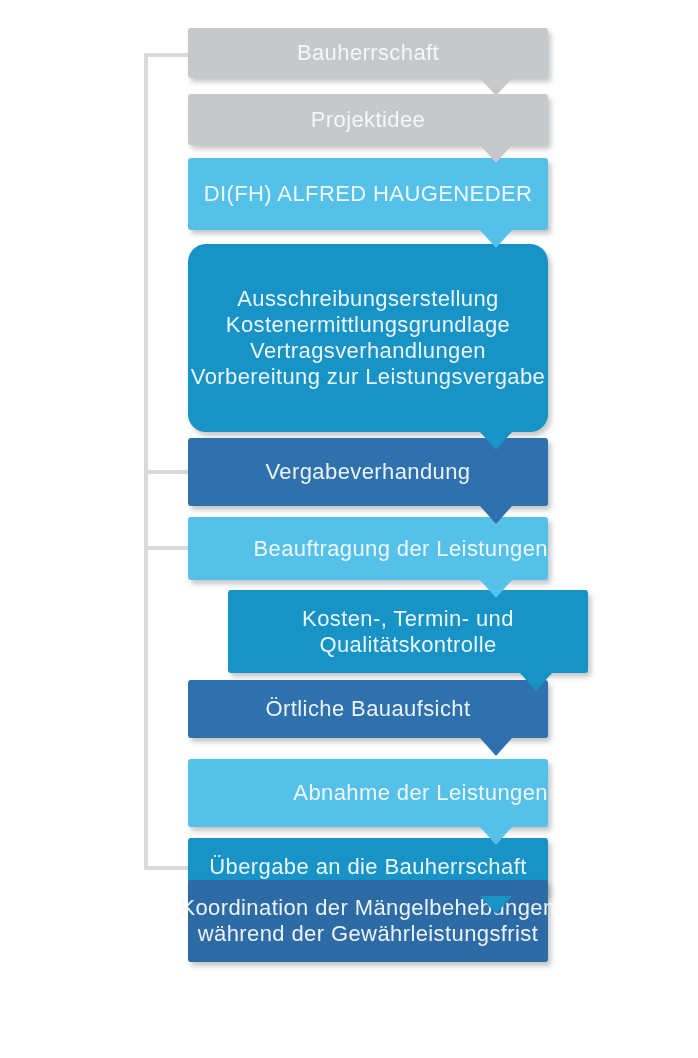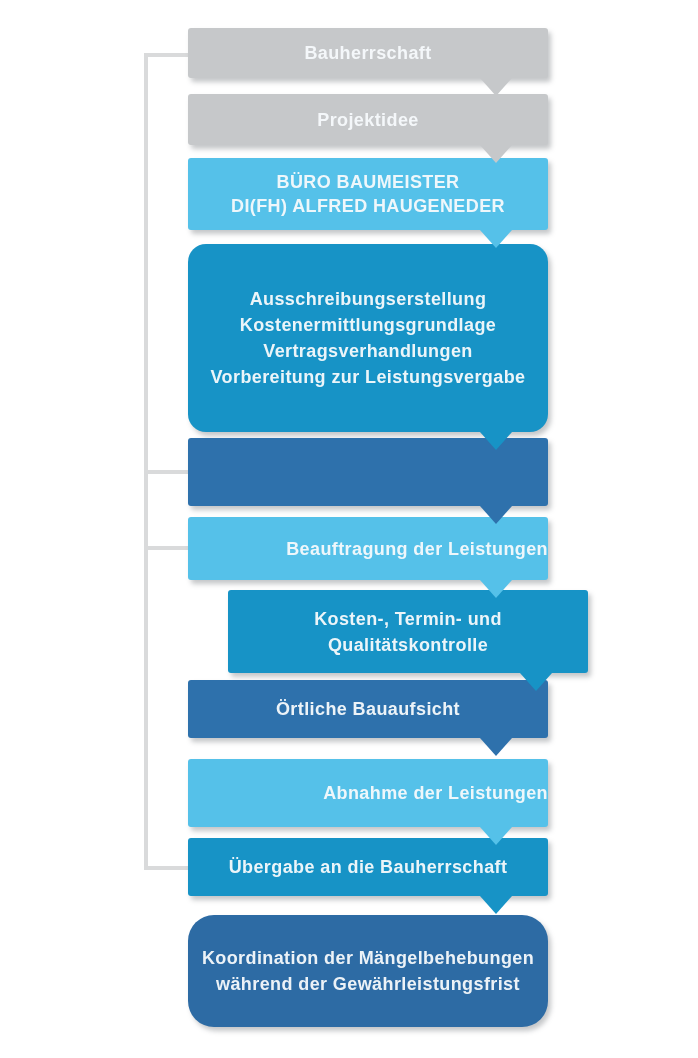--- a/index.html
+++ b/index.html
@@ -39,39 +39,38 @@
     position: absolute;
     left: 188px;
     width: 360px;
     border-radius: 3px;
     display: flex;
     flex-direction: column;
     justify-content: center;
     align-items: center;
     text-align: center;
     color: rgba(247, 250, 252, 0.95);
-    font-size: 18px;
+    font-size: 22px;
     letter-spacing: 0.4px;
     box-shadow: 3px 4px 5px rgba(110, 115, 120, 0.40);
-    font-weight: bold;
   }
   .box .line { line-height: 26px; white-space: nowrap; }
 
   .box:nth-of-type(1)  { top: 28px;  height: 50px;  }
   .box:nth-of-type(2)  { top: 94px;  height: 51px;  }
   .box:nth-of-type(3)  { top: 158px; height: 72px;  }
   .box:nth-of-type(3) .line { line-height: 24px; }
   .box:nth-of-type(4)  { top: 244px; height: 188px; border-radius: 18px; }
   .box:nth-of-type(5)  { top: 438px; height: 68px;  }
   .box:nth-of-type(6)  { top: 517px; height: 63px; align-items: flex-end;  }
   .box:nth-of-type(7)  { top: 590px; height: 83px; margin-left: 40px;  }
   .box:nth-of-type(8)  { top: 680px; height: 58px;  }
   .box:nth-of-type(9)  { top: 759px; height: 68px; align-items: flex-end;  }
   .box:nth-of-type(10) { top: 838px; height: 58px;  }
-  .box:nth-of-type(11) { top: 915px; height: 112px; border-radius: 26px; }
+  .box:nth-of-type(11) { top: 880px; height: 82px; }
 
   .tone-gray   { background: var(--gray-box, #c6c8ca); }
   .tone-light  { background: var(--light-blue, #55c1e9); }
   .tone-medium { background: var(--medium-blue, #1793c6); }
   .tone-steel  { background: var(--steel-blue, #2e71ac); }
   .tone-dark   { background: var(--dark-steel-blue, #2d6ba4); }
 
   
   .tail {
     position: absolute;
@@ -107,35 +106,37 @@
     <div class="tail"></div>
   </div>
       <div class="box tone-gray">
     <div>
           <div class="line">Projektidee</div>
         </div>
     <div class="tail"></div>
   </div>
       <div class="box tone-light">
     <div>
-          <div class="line">BÜRO BAUMEISTER</div>
           <div class="line">DI(FH) ALFRED HAUGENEDER</div>
         </div>
     <div class="tail"></div>
   </div>
       <div class="box tone-medium">
     <div>
           <div class="line">Ausschreibungserstellung</div>
           <div class="line">Kostenermittlungsgrundlage</div>
           <div class="line">Vertragsverhandlungen</div>
           <div class="line">Vorbereitung zur Leistungsvergabe</div>
         </div>
     <div class="tail"></div>
   </div>
       <div class="box tone-steel">
+    <div>
+          <div class="line">Vergabeverhandung</div>
+        </div>
     <div class="tail"></div>
   </div>
       <div class="box tone-light">
     <div>
           <div class="line">Beauftragung der Leistungen</div>
         </div>
     <div class="tail"></div>
   </div>
       <div class="box tone-medium">
     <div>

